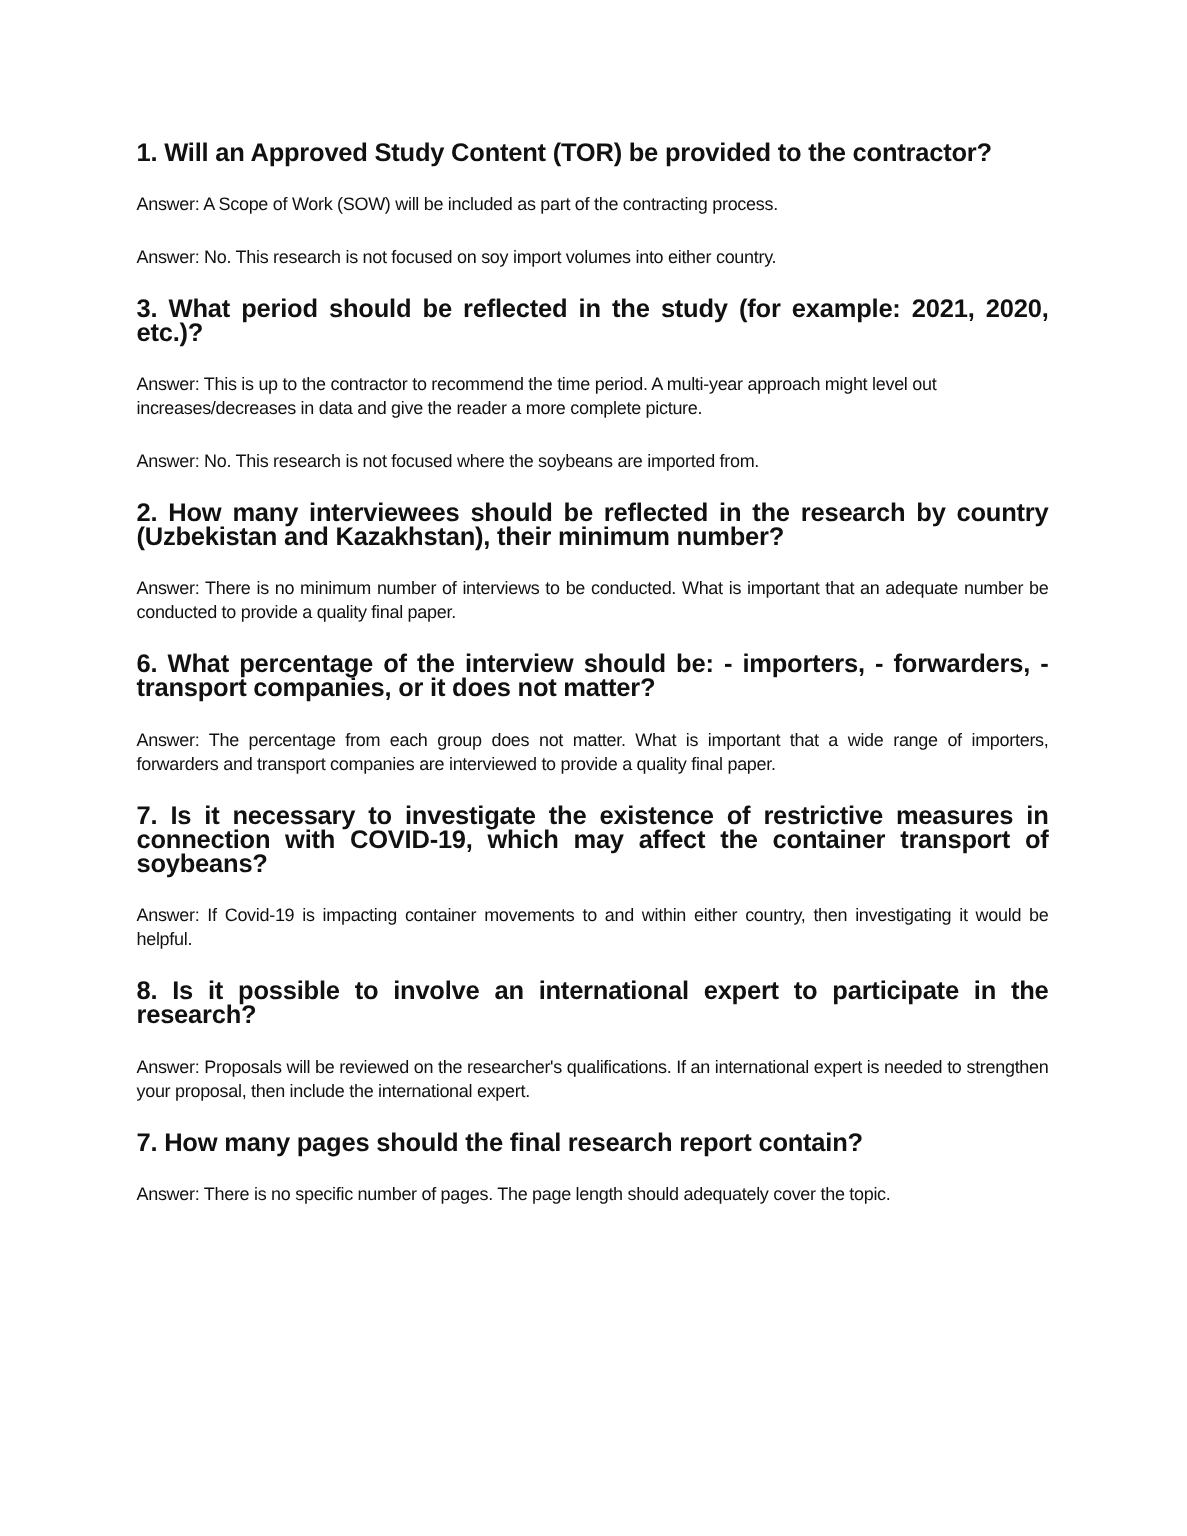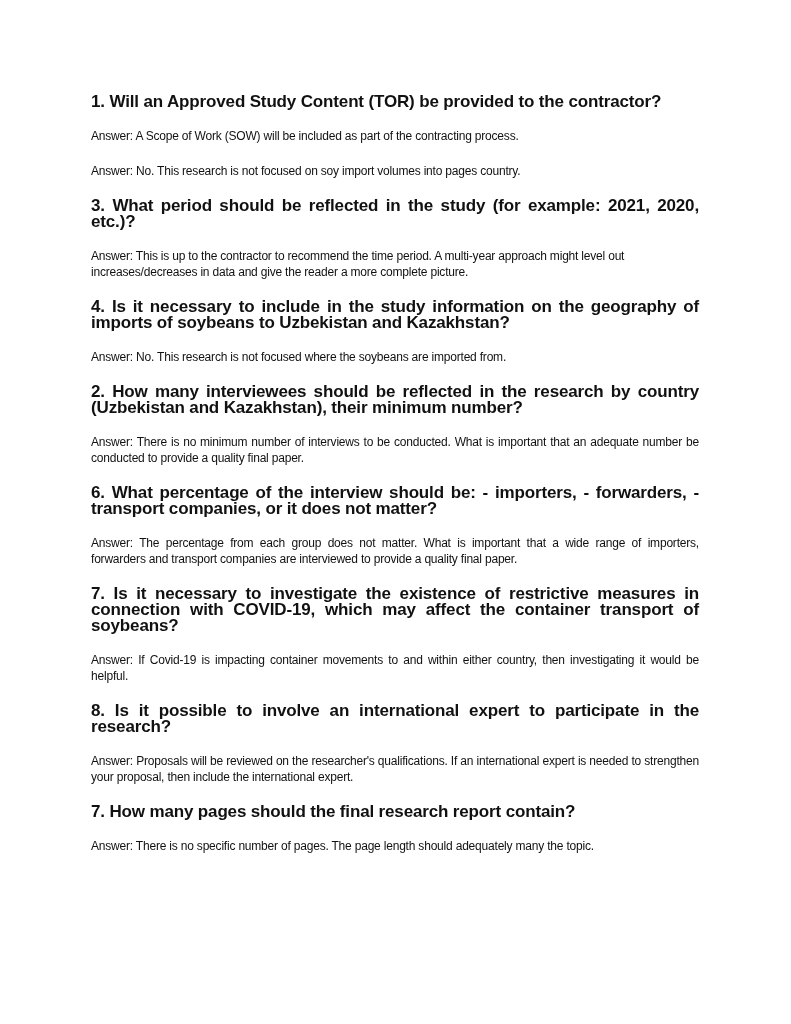--- a/index.html
+++ b/index.html
@@ -44,43 +44,42 @@
   </style>
 </head>
 <body>
 
 <div class="page">
   <div class="qa">
     <p class="question">1. Will an Approved Study Content (TOR) be provided to the contractor?</p>
     <p class="answer">Answer:  A Scope of Work (SOW) will be included as part of the contracting process.</p>
   </div>
   <div class="qa">
-    <p class="answer">Answer:  No.  This research is not focused on soy import volumes into pages country.</p>
+    <p class="answer">Answer:  No.  This research is not focused on soy import volumes into either country.</p>
   </div>
   <div class="qa">
     <p class="question">3. What period should be reflected in the study (for example: 2021, 2020, etc.)?</p>
     <p class="answer">Answer:  This is up to the contractor to recommend the time period. A multi-year approach might level out increases/decreases in data and give the reader a more complete picture.</p>
   </div>
   <div class="qa">
-    <p class="question">4. Is it necessary to include in the study information on the geography of imports of soybeans to Uzbekistan and Kazakhstan?</p>
     <p class="answer">Answer:  No.  This research is not focused where the soybeans are imported from.</p>
   </div>
   <div class="qa">
     <p class="question">2. How many interviewees should be reflected in the research by country (Uzbekistan and Kazakhstan), their minimum number?</p>
     <p class="answer justify">Answer:  There is no minimum number of interviews to be conducted.  What is important that an adequate number be conducted to provide a quality final paper.</p>
   </div>
   <div class="qa">
     <p class="question">6. What percentage of the interview should be: - importers, - forwarders, - transport companies, or it does not matter?</p>
     <p class="answer justify">Answer:  The percentage from each group does not matter.  What is important that a wide range of importers, forwarders and transport companies are interviewed to provide a quality final paper.</p>
   </div>
   <div class="qa">
     <p class="question">7. Is it necessary to investigate the existence of restrictive measures in connection with COVID-19, which may affect the container transport of soybeans?</p>
     <p class="answer justify">Answer:  If Covid-19 is impacting container movements to and within either country, then investigating it would be helpful.</p>
   </div>
   <div class="qa">
     <p class="question">8. Is it possible to involve an international expert to participate in the research?</p>
     <p class="answer justify">Answer:  Proposals will be reviewed on the researcher's qualifications.  If an international expert is needed to strengthen your proposal, then include the international expert.</p>
   </div>
   <div class="qa">
     <p class="question">7. How many pages should the final research report contain?</p>
-    <p class="answer justify">Answer:  There is no specific number of pages.  The page length should adequately many the topic.</p>
+    <p class="answer justify">Answer:  There is no specific number of pages.  The page length should adequately cover the topic.</p>
   </div>
 </div>
 
 </body></html>

